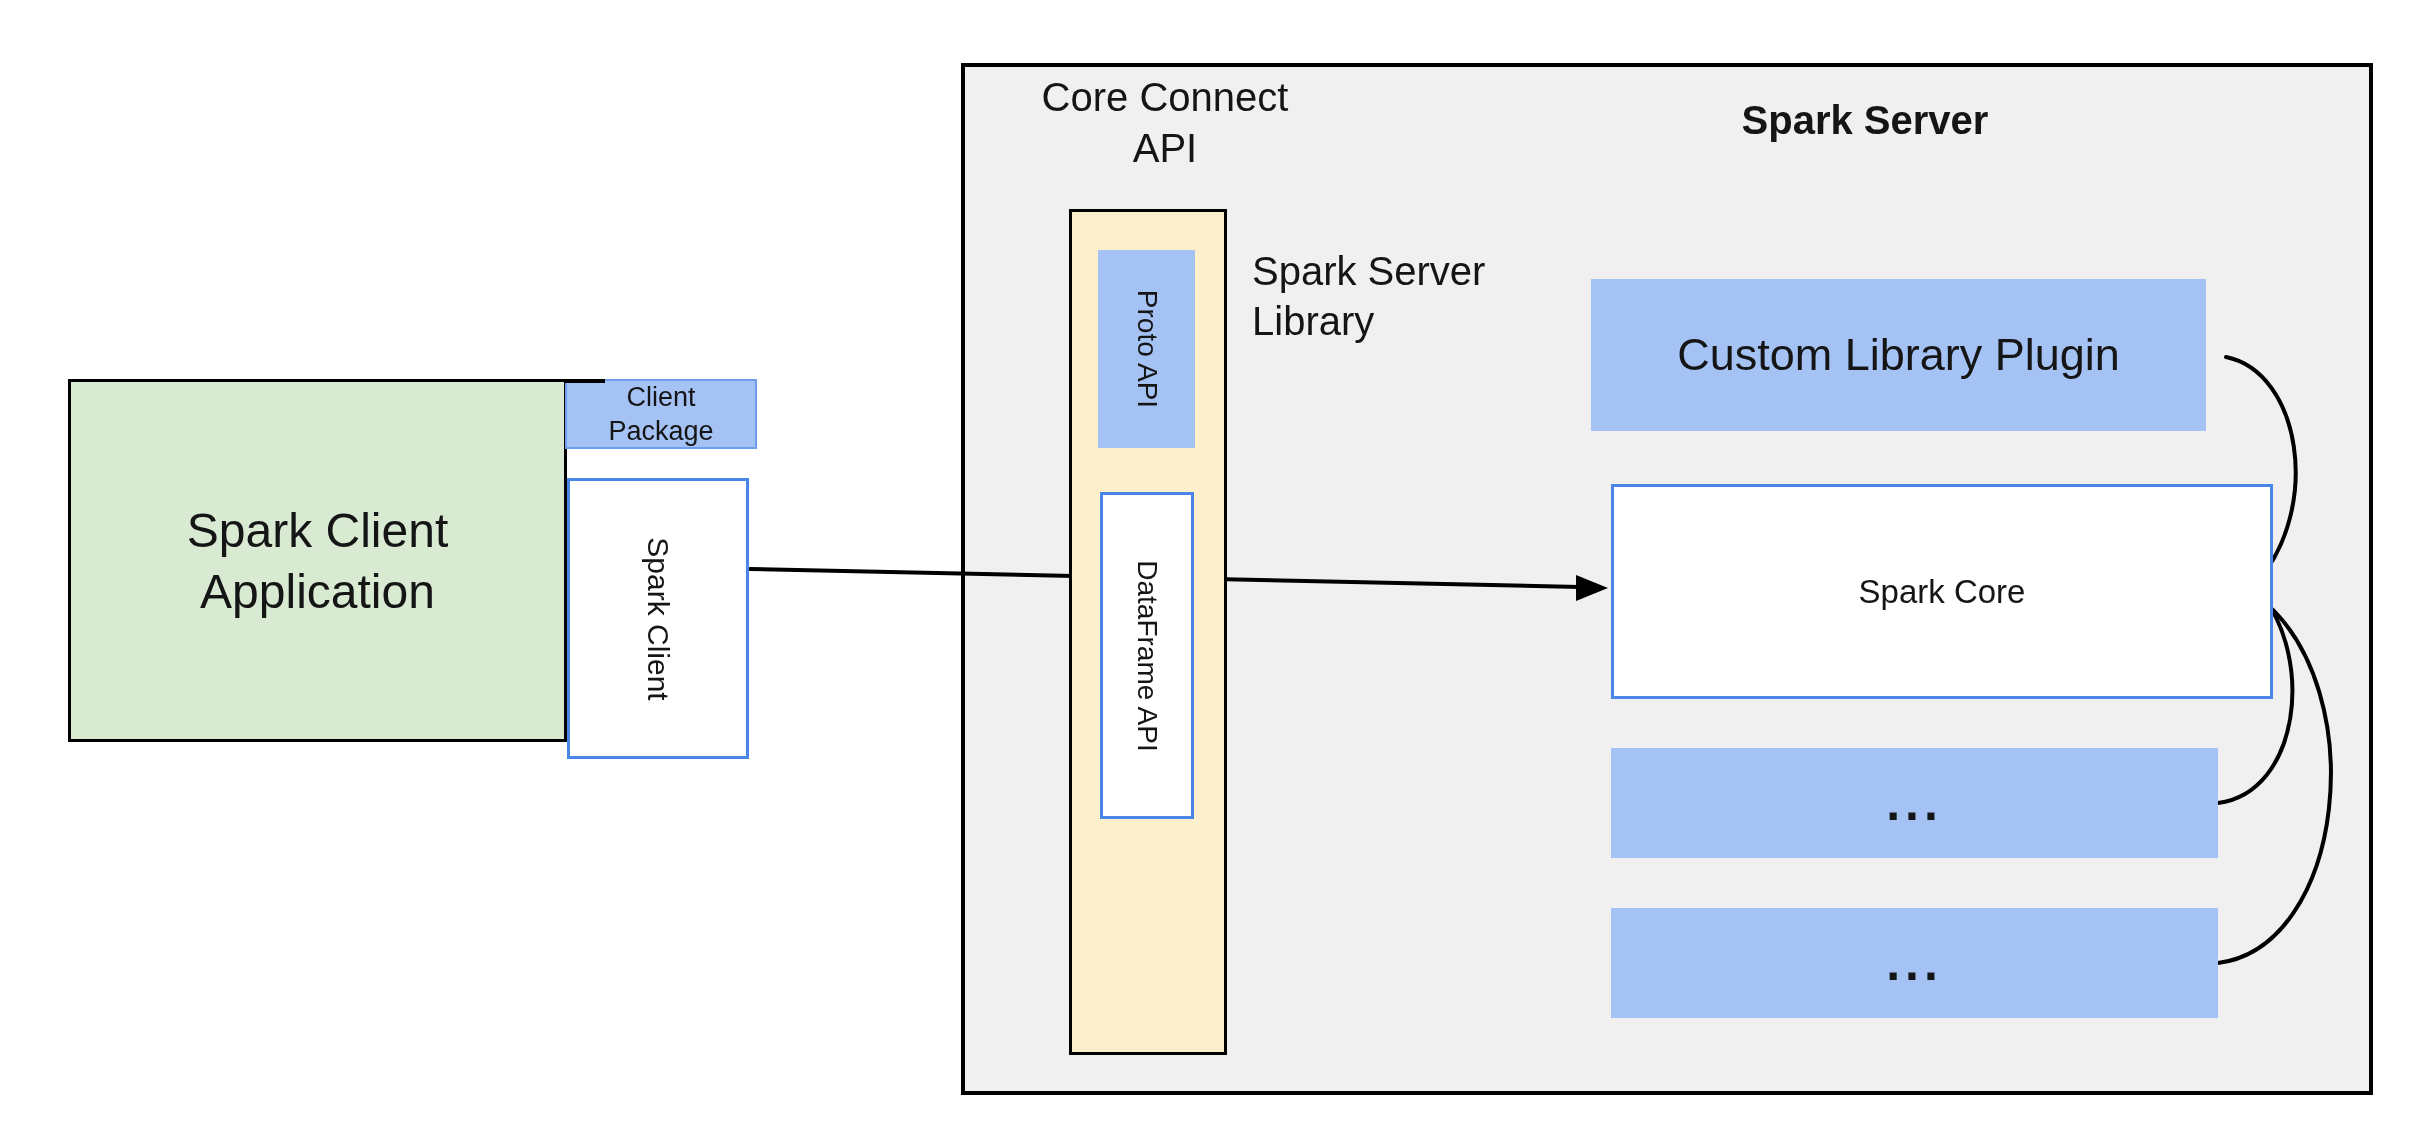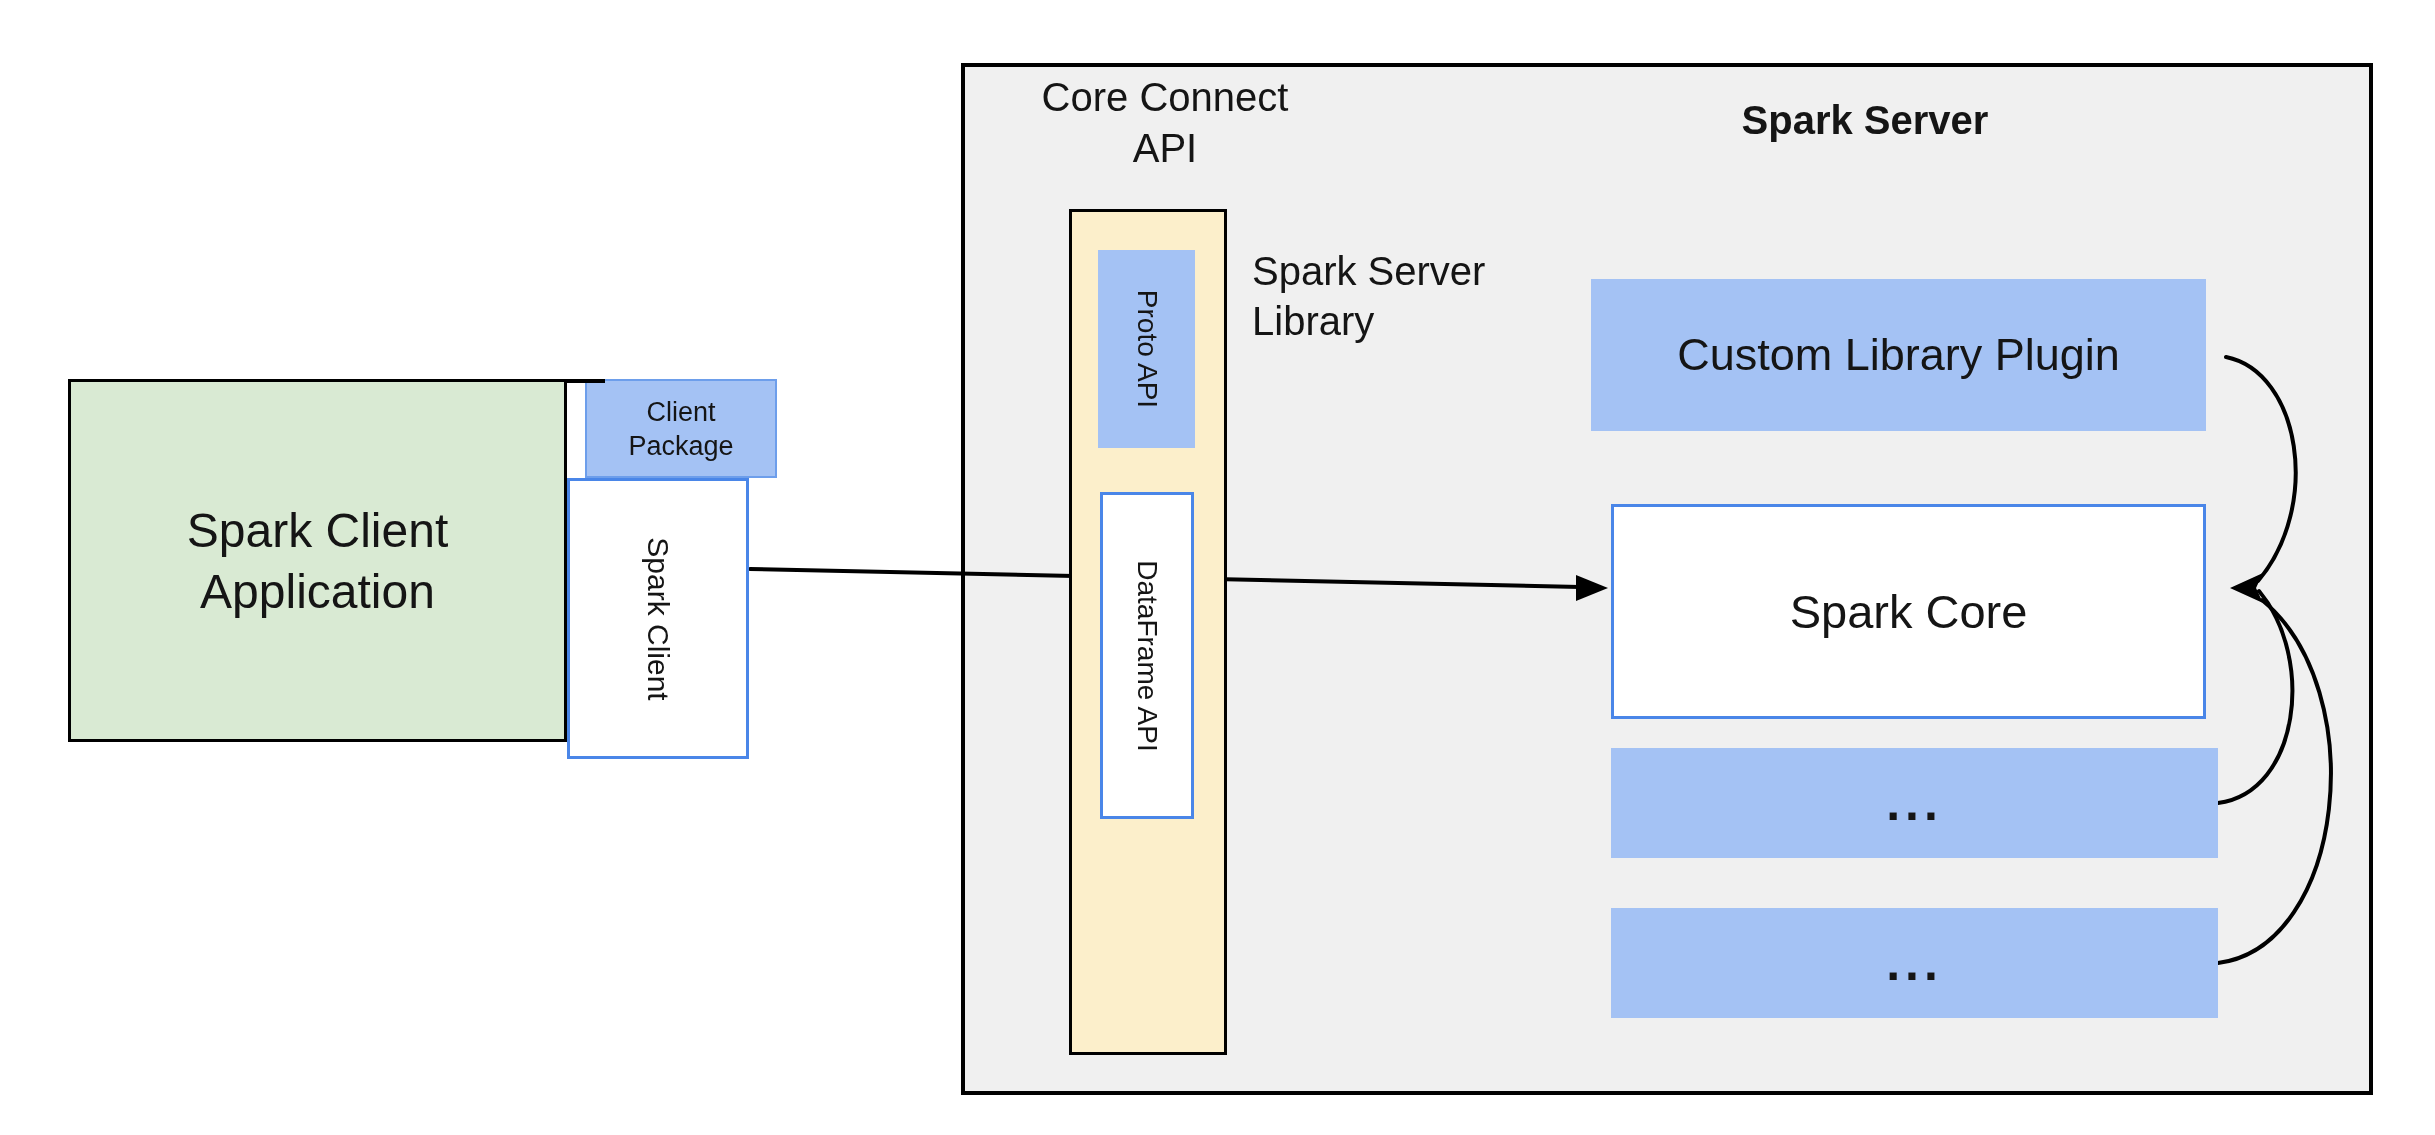--- a/index.html
+++ b/index.html
@@ -27,26 +27,25 @@
   
   .client-app{
     left:68px;top:379px;width:499px;height:363px;
     background:var(--green_fill,#D9EAD3);
     border:3px solid #000;
     display:flex;align-items:center;justify-content:center;text-align:center;
     font-size:48px;line-height:61px;
     z-index:2;
   }
   .client-package{
-    left:565px;top:379px;width:192px;height:99px;
+    left:565px;top:379px;width:192px;height:70px;
     border:2px solid var(--blue_border_soft,#6D9EEB);
     display:flex;align-items:center;justify-content:center;text-align:center;
     font-size:27px;line-height:34px;
     z-index:2;
-    margin-left:20px;
   }
   .pkg-stub{position:absolute;left:565px;top:379px;width:40px;height:4px;background:#000;z-index:5;}
   .spark-client{
     left:567px;top:478px;width:182px;height:281px;
     z-index:2;
   }
   
   .lbl-connect{
     left:980px;top:72px;width:370px;
     text-align:center;font-size:40px;line-height:51px;
@@ -86,25 +85,24 @@
   }
   .spark-client .vlabel > span{font-size:30px;}
   
   .plugin{
     left:1591px;top:279px;width:615px;height:152px;
     display:flex;align-items:center;justify-content:center;
     font-size:45px;
     z-index:2;
   }
   .core{
-    left:1611px;top:484px;width:595px;height:215px;
+    left:1611px;top:484px;width:662px;height:215px;
     display:flex;align-items:center;justify-content:center;
-    font-size:47px;
+    font-size:33px;
     z-index:2;
-    margin-top:20px;
   }
   .more-box{
     left:1611px;width:607px;height:110px;
     display:flex;align-items:center;justify-content:center;
     font-size:50px;font-weight:600;letter-spacing:5px;line-height:1;
     z-index:2;
   }
   .more-1{top:748px;}
   .more-2{top:908px;}
 </style>

